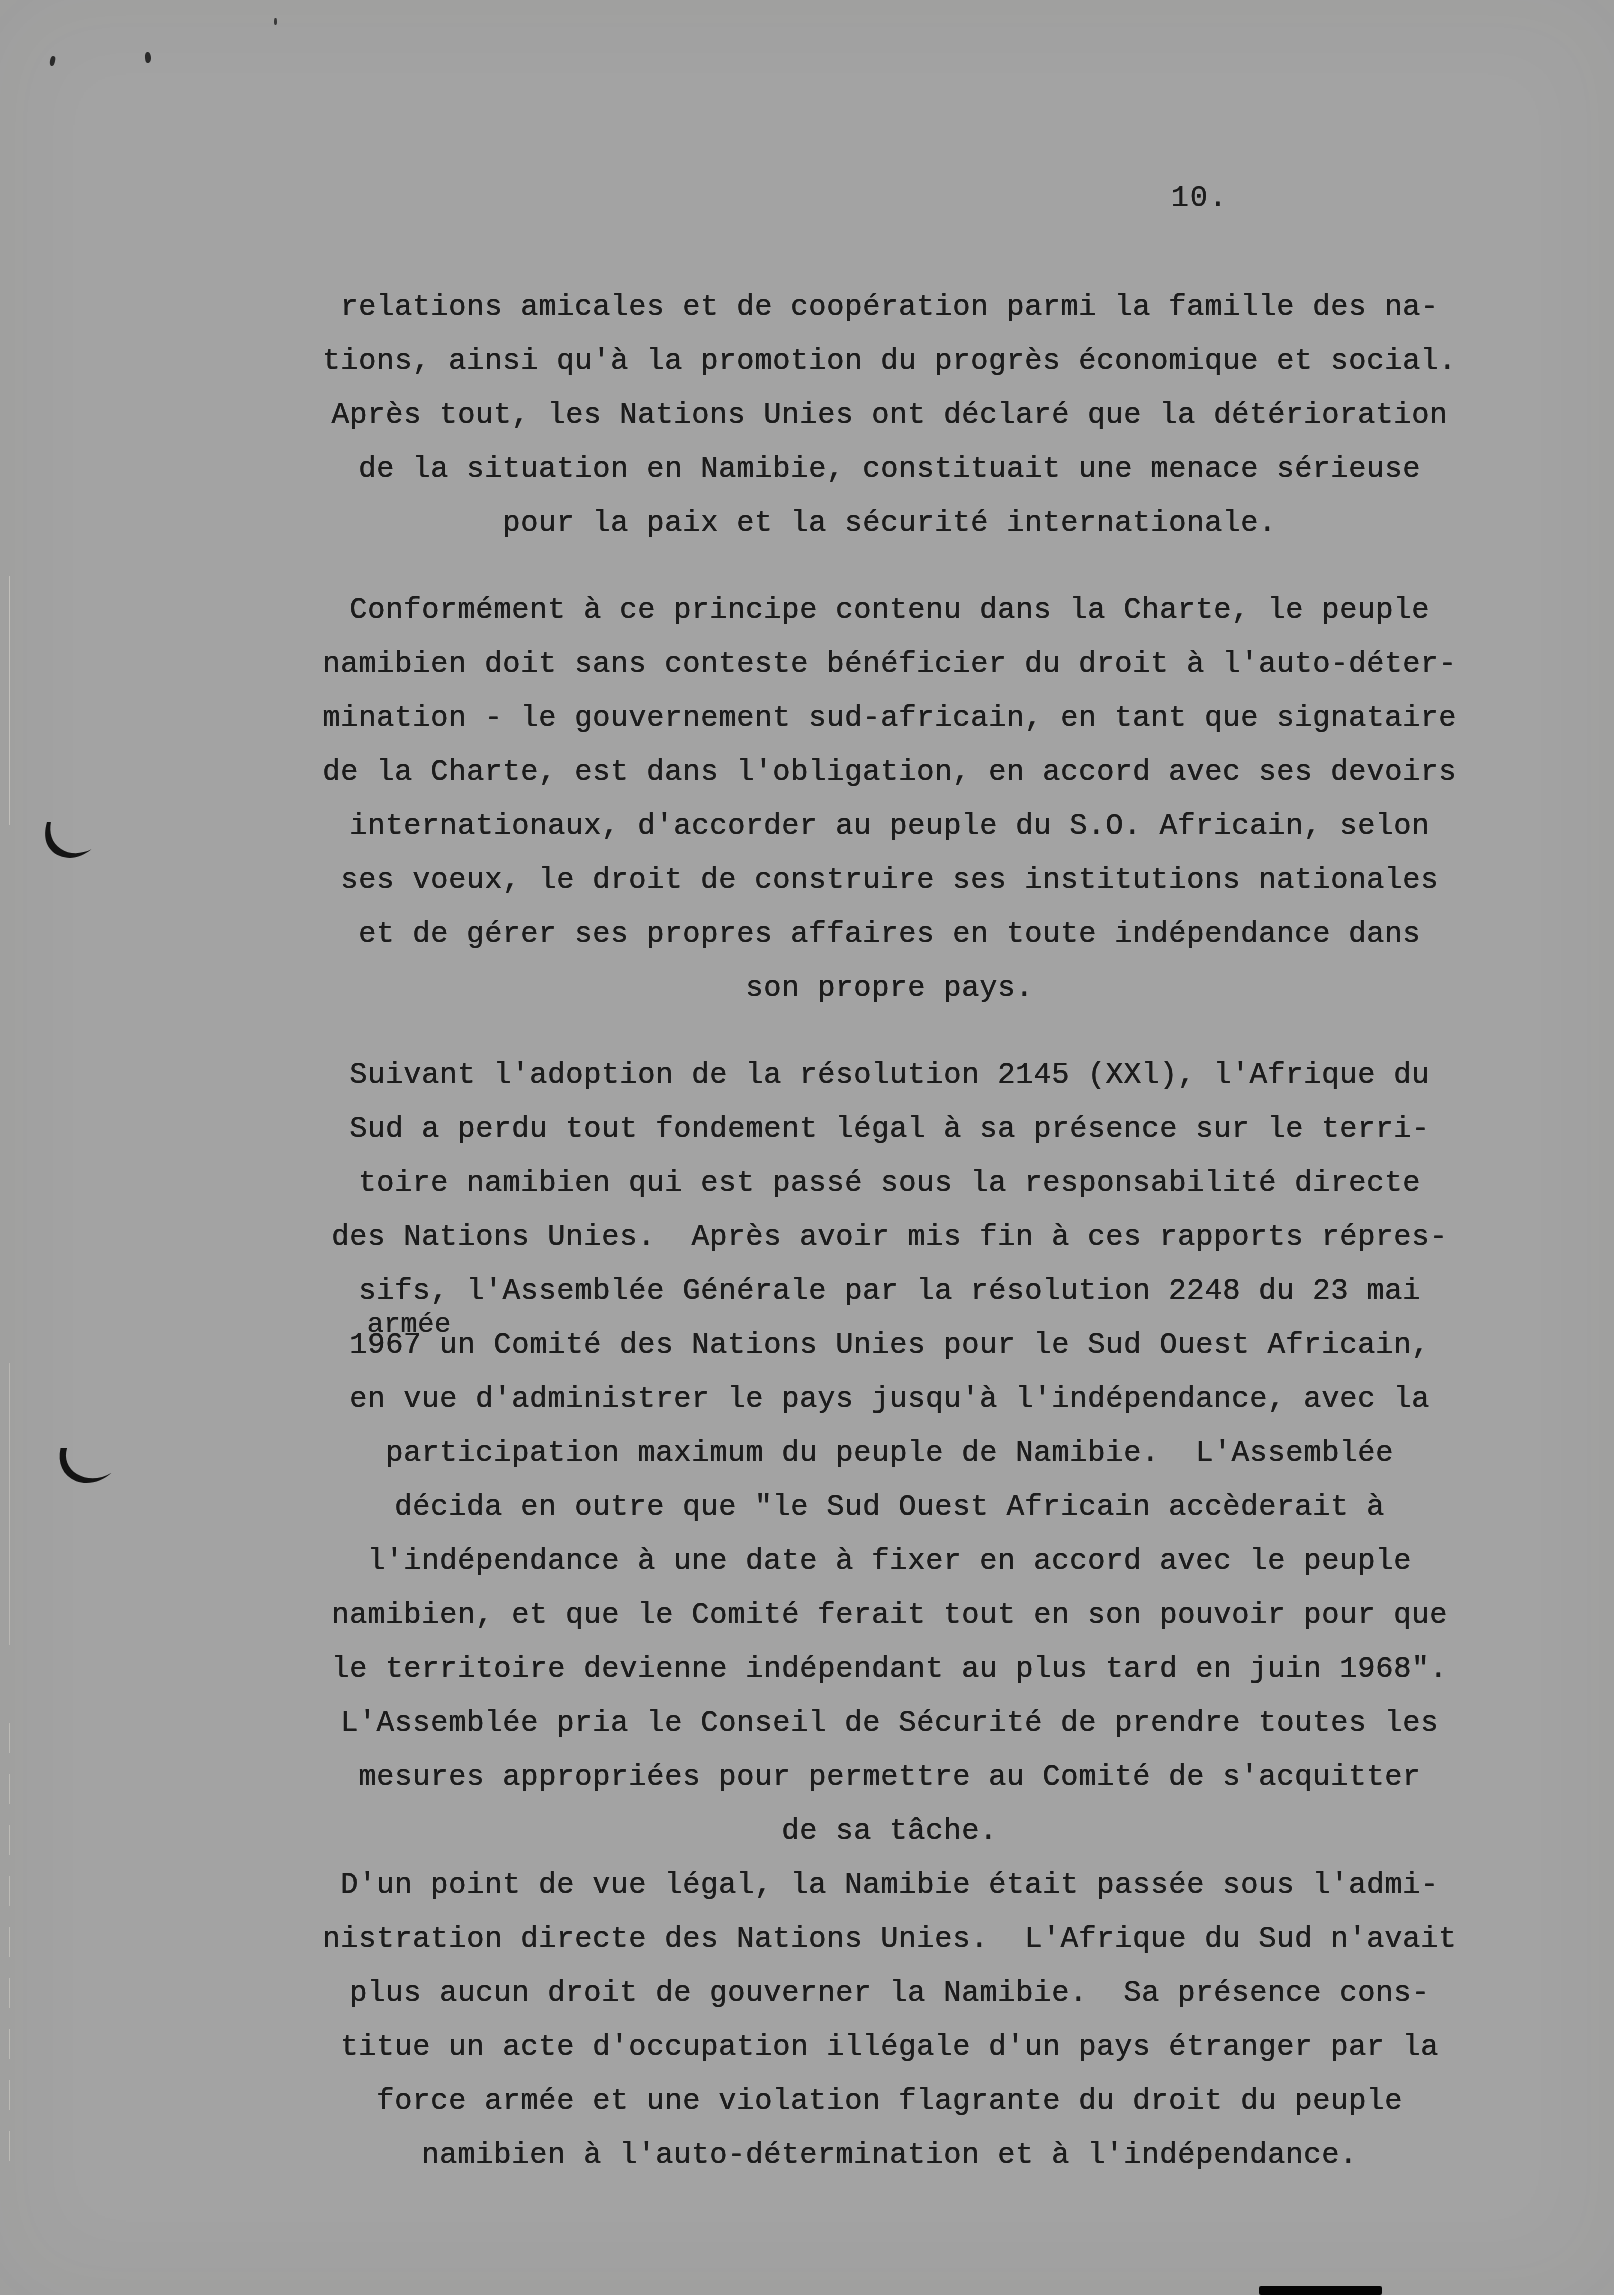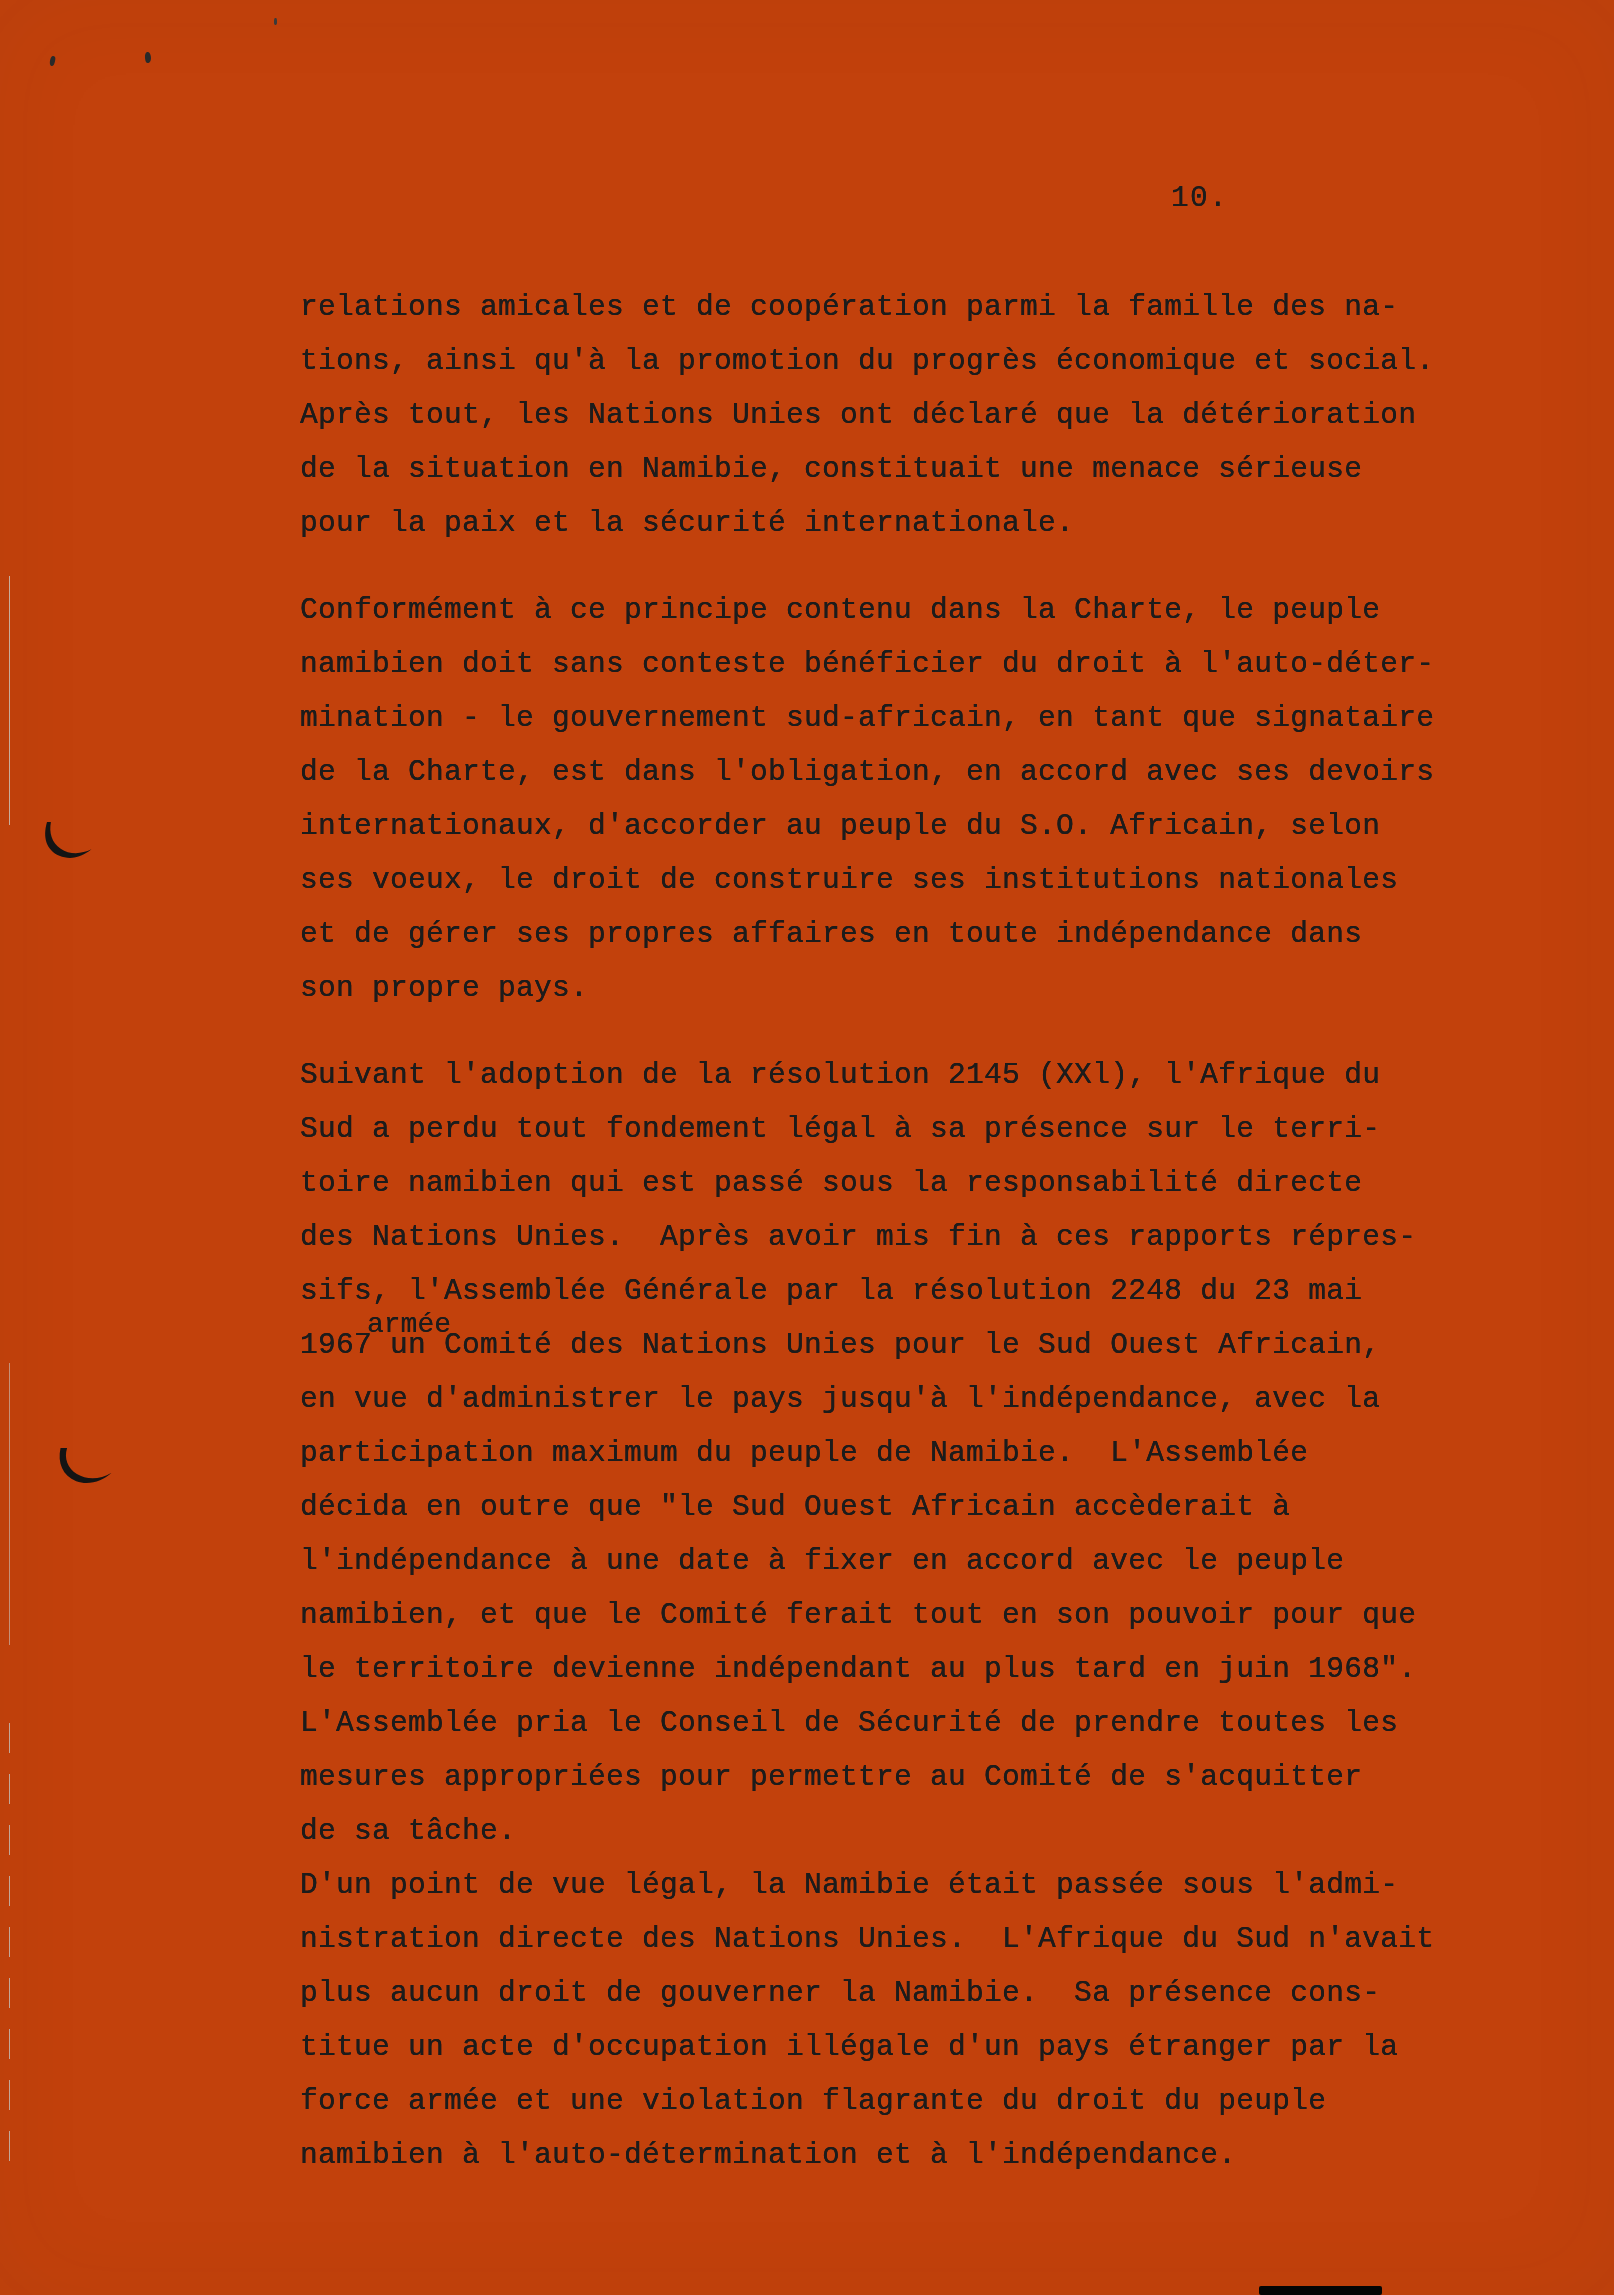--- a/index.html
+++ b/index.html
@@ -4,21 +4,21 @@
 <style>
   html, body {
     margin: 0;
     padding: 0;
     background: #e8e7e3;
   }
   .page {
     position: relative;
     width: 1614px;
     height: 2295px;
-    background: #c2410c;
+    background: #a3a3a3;
     overflow: hidden;
     box-shadow: inset 0 0 105px rgba(60,55,45,0.05);
     font-family: "Liberation Mono", "DejaVu Sans Mono", monospace;
     color: var(--ink, #1c1c1c);
   }
   .page-number {
     position: absolute;
     left: 1171px;
     top: 182px;
     font-size: 29.5px;
@@ -32,20 +32,21 @@
     top: 280px;
     width: 1179px;
   }
   .para {
     margin: 0 0 33px 0;
     font-size: 29.5px;
     line-height: 54px;
     white-space: pre;
     letter-spacing: 0.3px;
     text-shadow: 0 0 0.4px currentColor, 0.2px 0.2px 0 rgba(20,20,20,0.55);
+    text-align: center;
   }
   .para.no-gap { margin-bottom: 0; font-family: Liberation Mono, monospace; }
   .insertion {
     position: absolute;
     left: 367px;
     top: 1310px;
     font-size: 28px;
     line-height: 30px;
     text-shadow: 0 0 0.4px currentColor;
   }

